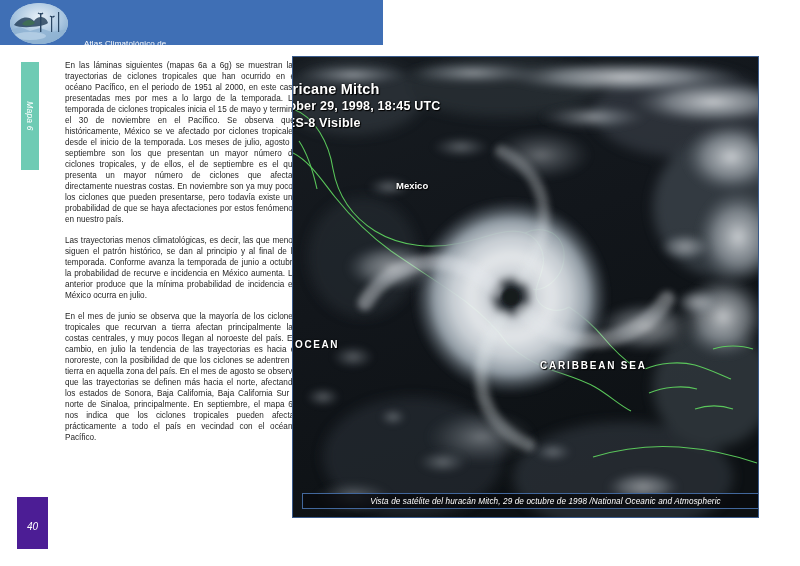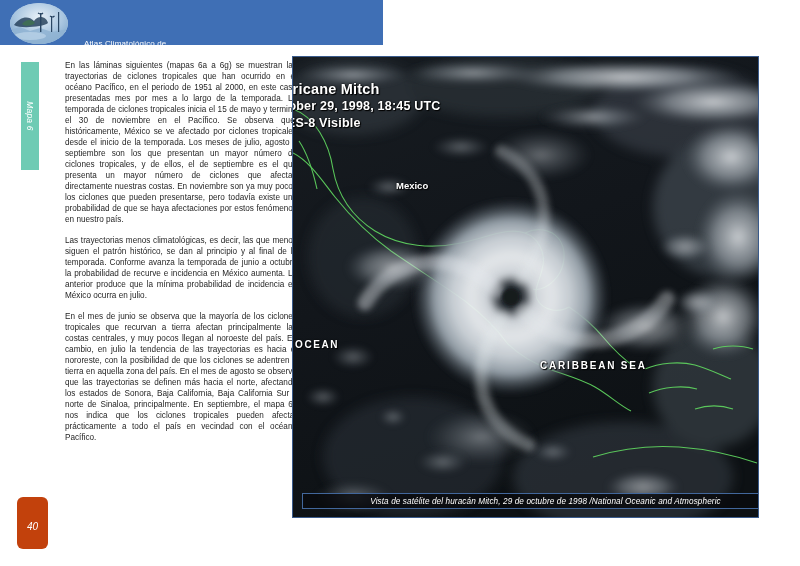--- a/index.html
+++ b/index.html
@@ -70,22 +70,21 @@
     color: #ffffff;
     font-size: 8.5px;
     font-style: italic;
     letter-spacing: .2px;
   }
   #page-number-box {
     position: absolute;
     left: 17px; top: 497px;
     width: 31px;
     height: 52px;
-    background: #c2410c;
-    border-radius: 6px;
+    background: #4c1d95;
   }
   #page-number-label {
     position: absolute;
     left: 0;
     top: 24px;
     width: 31px;
     text-align: center;
     color: #ffffff;
     font-size: 10px;
     font-style: italic;

